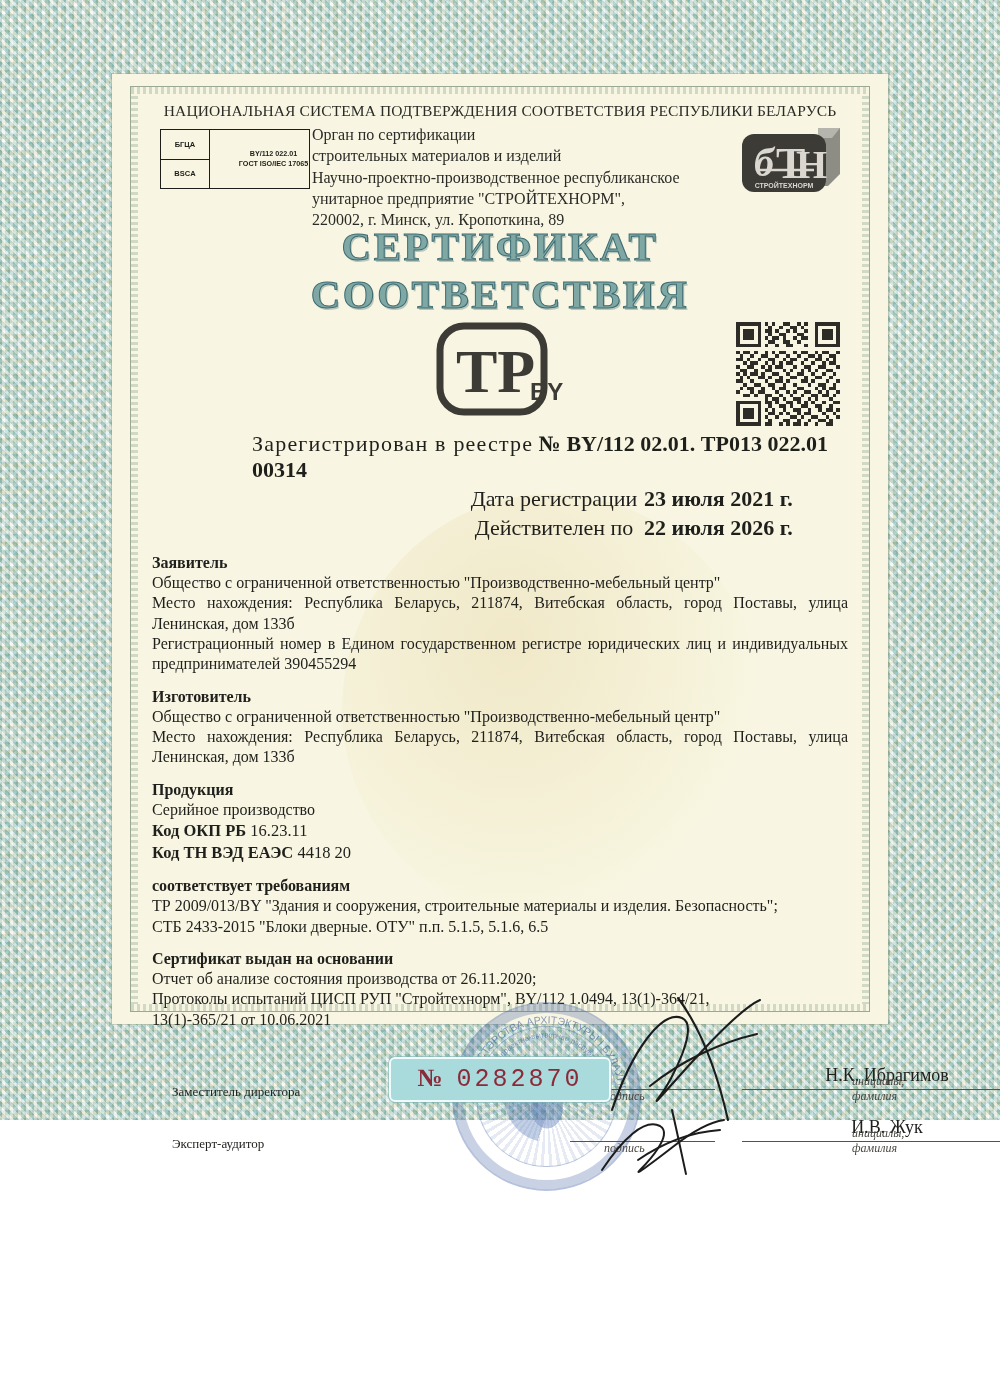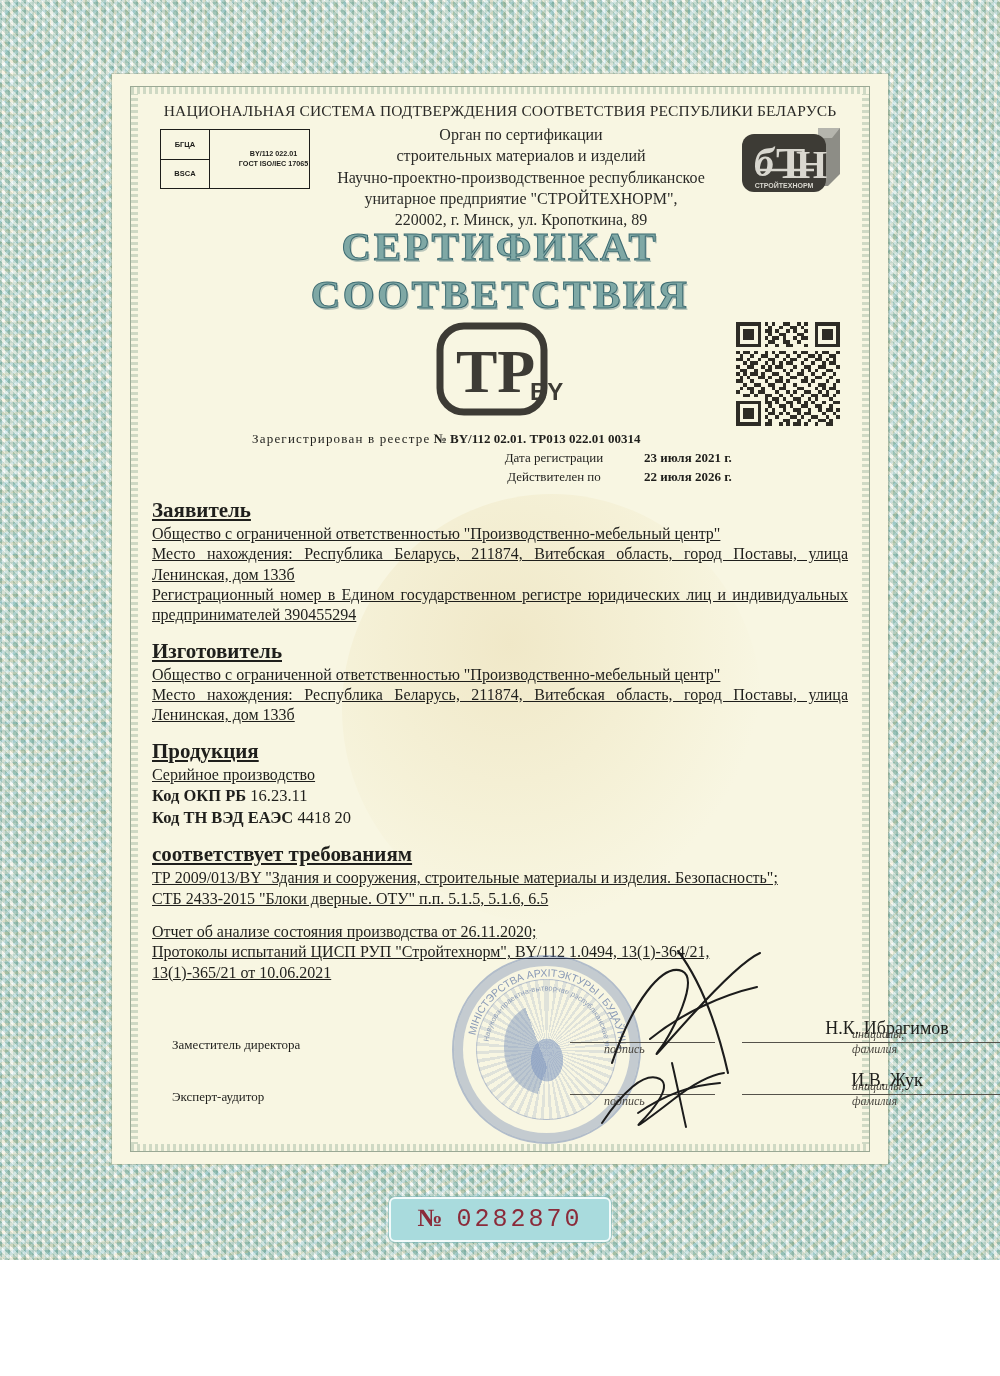--- a/index.html
+++ b/index.html
@@ -5,21 +5,21 @@
   html,body{margin:0;padding:0;}
   body{
     width:1000px;height:1376px;
     font-family:"Liberation Serif", serif;
     background:#ffffff;
     overflow:hidden;
   }
 
   
   .page{
-    position:relative;width:1000px;height:1260px;
+    position:relative;width:1000px;height:1120px;
     background:#ec4899;
     box-sizing:border-box;
   }
   .guilloche{
     position:absolute;inset:0;
     background-color:#bfd9d4;
     background-image:
       repeating-linear-gradient(90deg,
         rgba(120,175,170,.55) 0px, rgba(120,175,170,.55) 2px,
         rgba(255,255,255,.55) 2px, rgba(255,255,255,.55) 5px,
@@ -90,21 +90,21 @@
   .accred-left div{
     flex:1;display:flex;align-items:center;justify-content:center;
     font-family:"Liberation Sans",sans-serif;font-weight:bold;font-size:7.5px;color:#1d1d1a;
   }
   .accred-left div:first-child{border-bottom:1.6px solid #1d1d1a;}
   .accred-right{
     flex:1;display:flex;flex-direction:column;align-items:center;justify-content:center;
     font-family:"Liberation Sans",sans-serif;font-weight:bold;font-size:7.2px;color:#1d1d1a;line-height:1.45;
   }
   .header-center{
-    text-align:center;font-size:16px;line-height:1.33;color:#2b2b28;
+    text-align:left;font-size:16px;line-height:1.33;color:#2b2b28;
     padding:0 118px 0 160px;
   }
   .stn-logo{
     position:absolute;right:4px;top:2px;width:104px;height:74px;
   }
 
   
   .cert-title{
     text-align:center;margin-top:6px;
     font-family:"Liberation Serif",serif;font-weight:bold;
@@ -116,35 +116,35 @@
 
   .mark-row{position:relative;height:105px;margin-top:2px;}
   .tpby{
     position:absolute;left:50%;transform:translateX(-50%);top:0;
   }
   .qr{
     position:absolute;right:8px;top:2px;width:104px;height:104px;
   }
 
   
-  .reg{margin-top:6px;font-size:13px;color:#1f1f1c;}
+  .reg{margin-top:6px;font-size:22px;color:#1f1f1c;}
   .reg .l1{text-align:left;padding-left:100px;}
   .reg .l1 .lbl{letter-spacing:1.2px;}
   .reg .r{display:flex;justify-content:flex-end;padding-right:22px;margin-top:3px;}
   .reg .r .k{width:180px;text-align:center;}
   .reg .r .v{width:182px;text-align:left;font-weight:bold;}
   b.num{font-weight:bold;}
 
   
   .block{margin-top:13px;}
   .block h3{
-    margin:0 0 1px 0;font-size:21px;font-weight:bold;color:#1f1f1c;text-decoration:underline;
+    margin:0 0 1px 0;font-size:16px;font-weight:bold;color:#1f1f1c;
   }
   .block p{
-    margin:0;font-size:16px;line-height:1.27;color:#1f1f1c;text-decoration:underline;
+    margin:0;font-size:16px;line-height:1.27;color:#1f1f1c;
   }
   .just{text-align:justify;}
   .codes{font-size:16.5px;color:#1f1f1c;line-height:1.35;}
   .codes b{font-weight:bold;}
 
   
   .signatures{position:relative;margin-top:20px;height:110px;}
   .sig-row{position:relative;height:52px;}
   .sig-role{position:absolute;left:20px;top:10px;font-size:13px;color:#1f1f1c;margin-top:24px;}
   .sig-line{position:absolute;bottom:12px;height:1px;background:#55524a;}
@@ -540,20 +540,21 @@
         </div>
       </div>
 
       <div class="block">
         <h3>соответствует требованиям</h3>
         <p>ТР 2009/013/BY "Здания и сооружения, строительные материалы и изделия. Безопасность";</p>
         <p>СТБ 2433-2015 "Блоки дверные. ОТУ" п.п. 5.1.5, 5.1.6, 6.5</p>
       </div>
 
       <div class="block">
+        <h3>Сертификат выдан на основании</h3>
         <p>Отчет об анализе состояния производства от 26.11.2020;</p>
         <p>Протоколы испытаний ЦИСП РУП "Стройтехнорм", BY/112 1.0494, 13(1)-364/21,</p>
         <p>13(1)-365/21 от 10.06.2021</p>
       </div>
 
       <div class="signatures">
 
         <div class="seal">
           <div class="seal-inner"></div>
           <div class="seal-emblem"></div>

